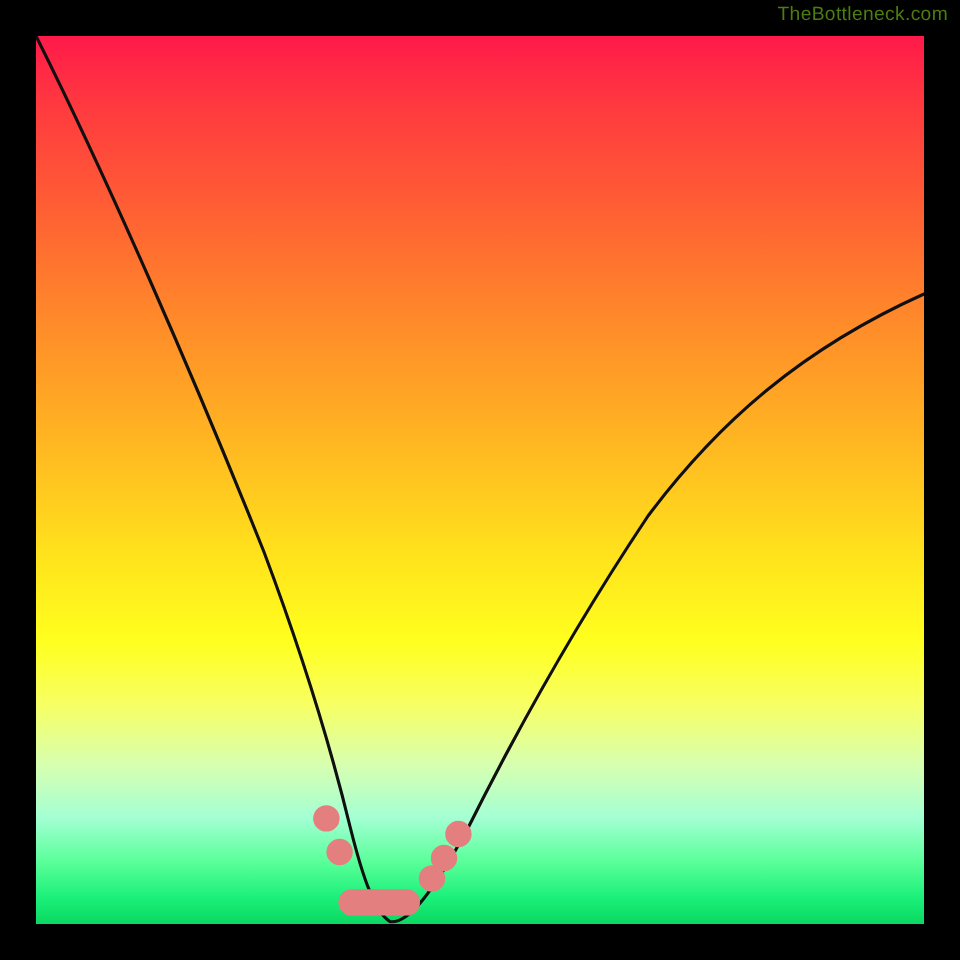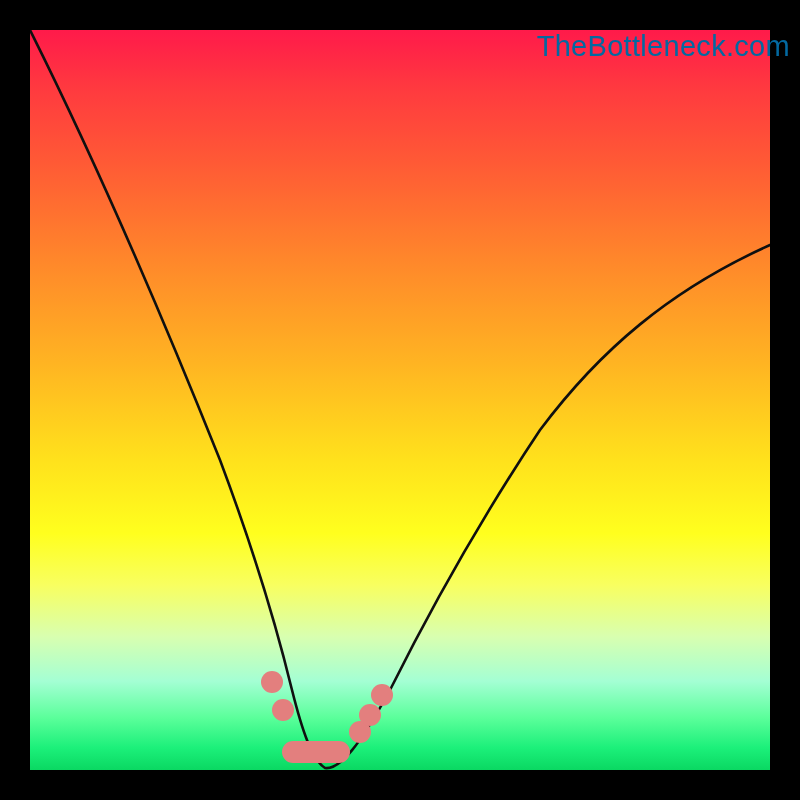--- a/index.html
+++ b/index.html
@@ -35,25 +35,24 @@
       #d8ffb0 82%,
       #a4ffd4 88%,
       #5aff9a 93%,
       #1cf07a 97%,
       #0ad862 100%);
   }
   .watermark {
     position: absolute;
     top: 4px;
     right: 10px;
-    font-size: 29px;
+    font-size: 16px;
     font-weight: 500;
-    color: #0369a1;
+    color: #4d7c0f;
     letter-spacing: 0.3px;
-    margin-top: 26px;
   }
   svg.curve {
     position: absolute;
     left: 0; top: 0;
     width: 740px; height: 740px;
   }
   .marker {
     position: absolute;
     width: 22px;
     height: 22px;

